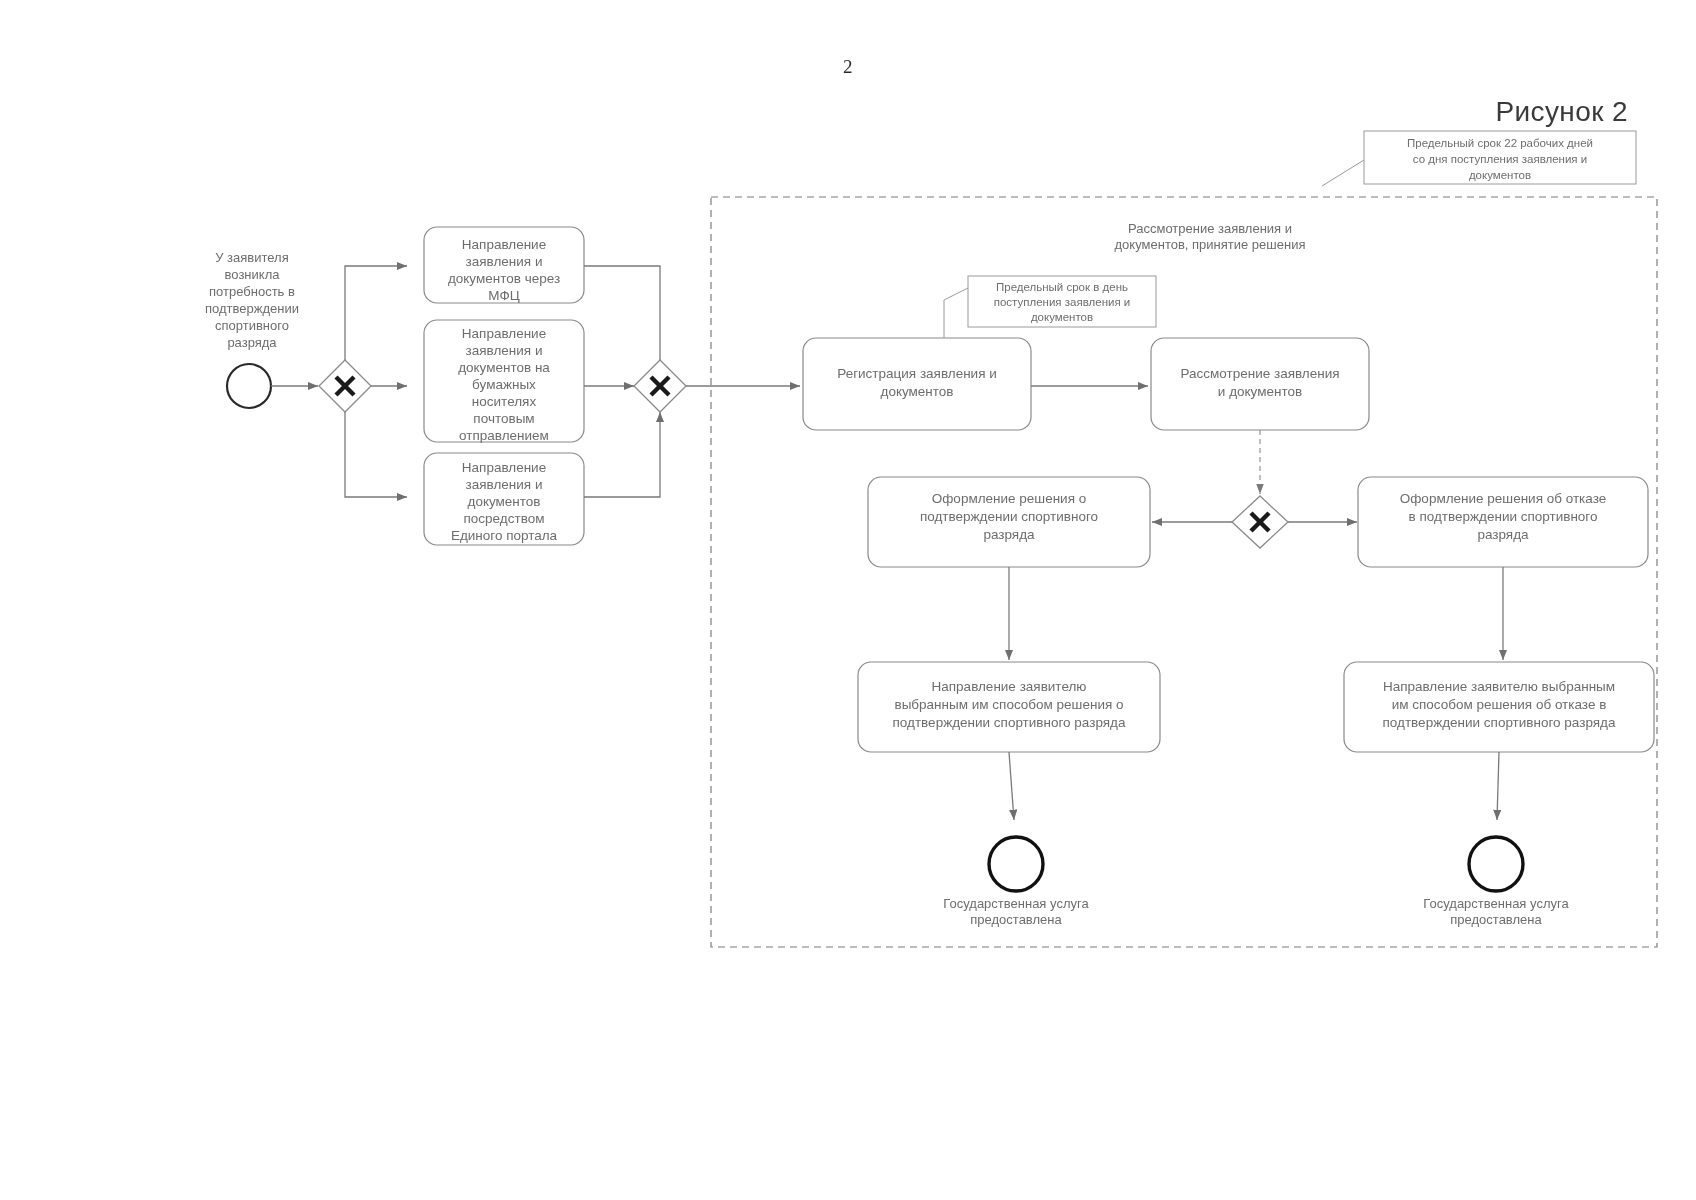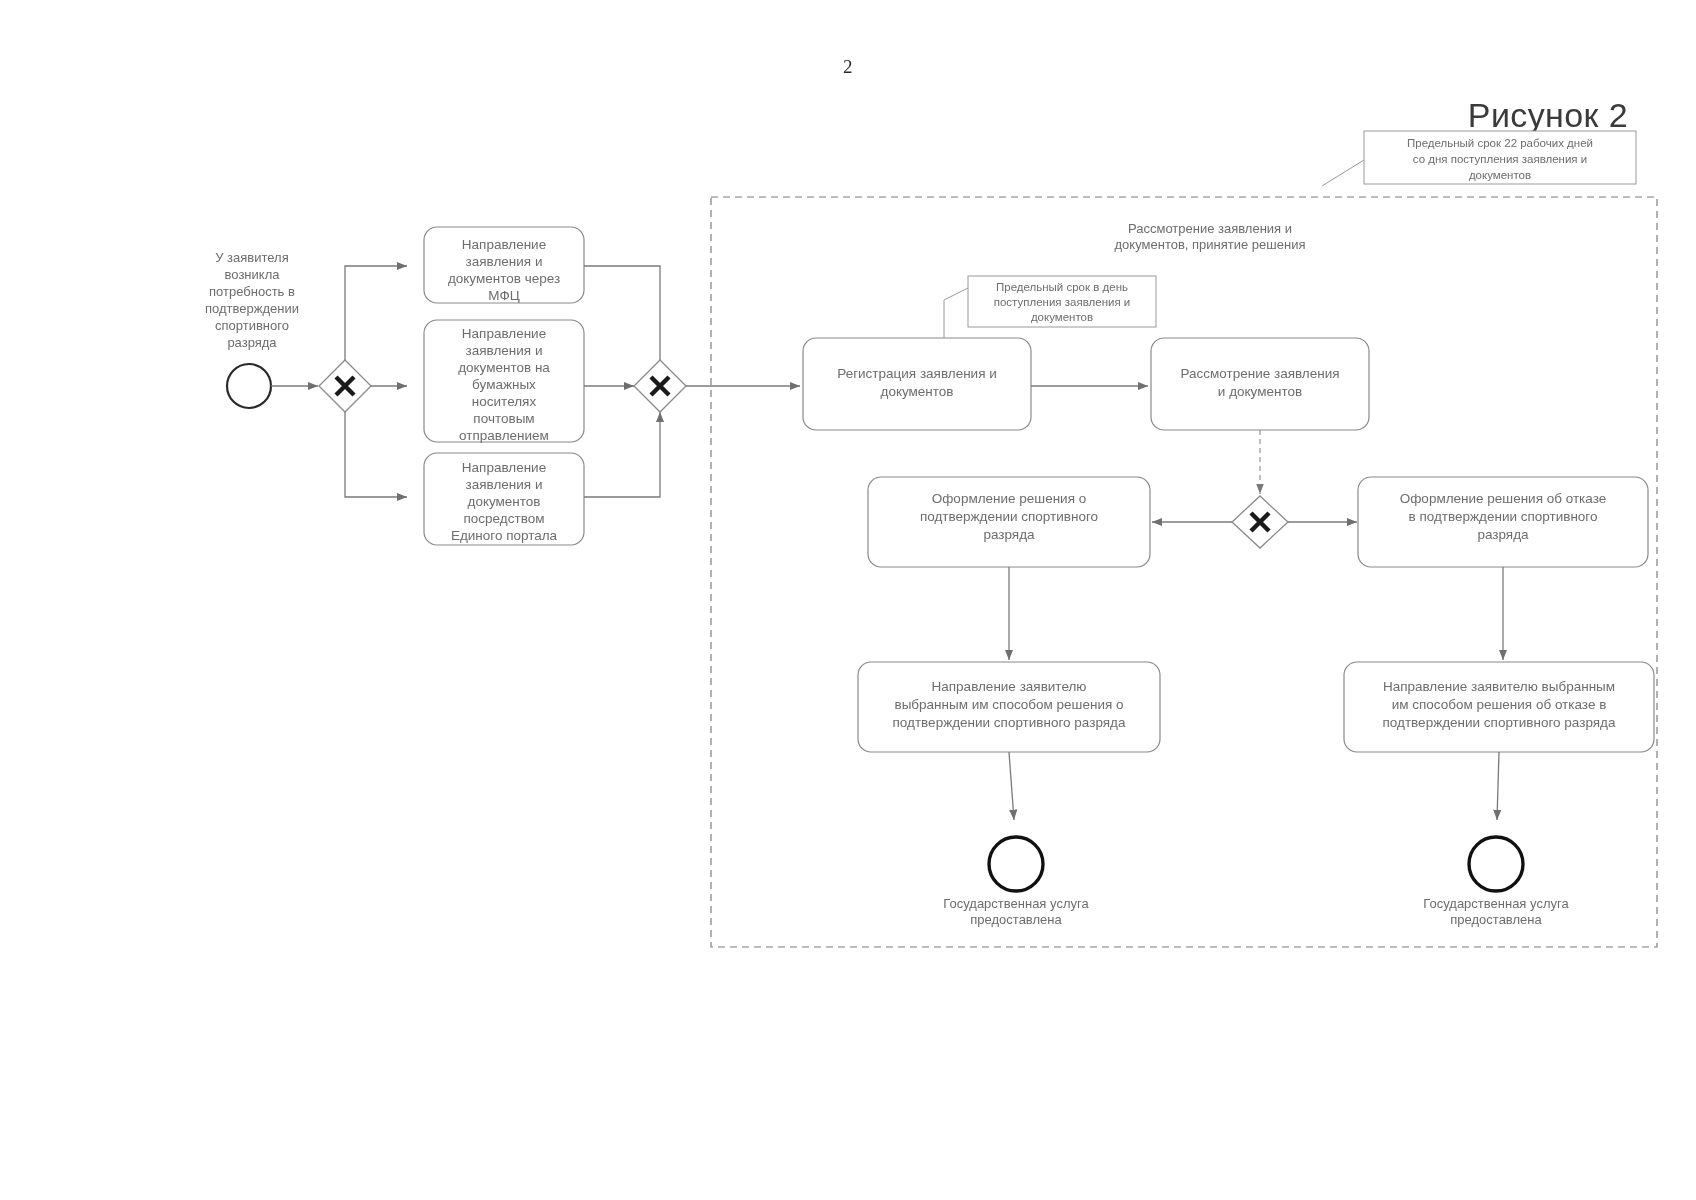--- a/index.html
+++ b/index.html
@@ -29,21 +29,21 @@
     text-align: center;
     font-size: 19px;
     color: #2b2b2b;
     font-family: "Liberation Serif", serif;
     letter-spacing: 0.5px;
   }
   .figure-title {
     position: absolute;
     right: 68px;
     top: 96px;
-    font-size: 34px;
+    font-size: 28px;
     color: #3a3a3a;
     font-family: "Liberation Sans", sans-serif;
     letter-spacing: 0.4px;
     margin-left: 18px;
   }
   svg#diagram {
     position: absolute;
     left: 0; top: 0;
     width: 1696px;
     height: 1200px;

